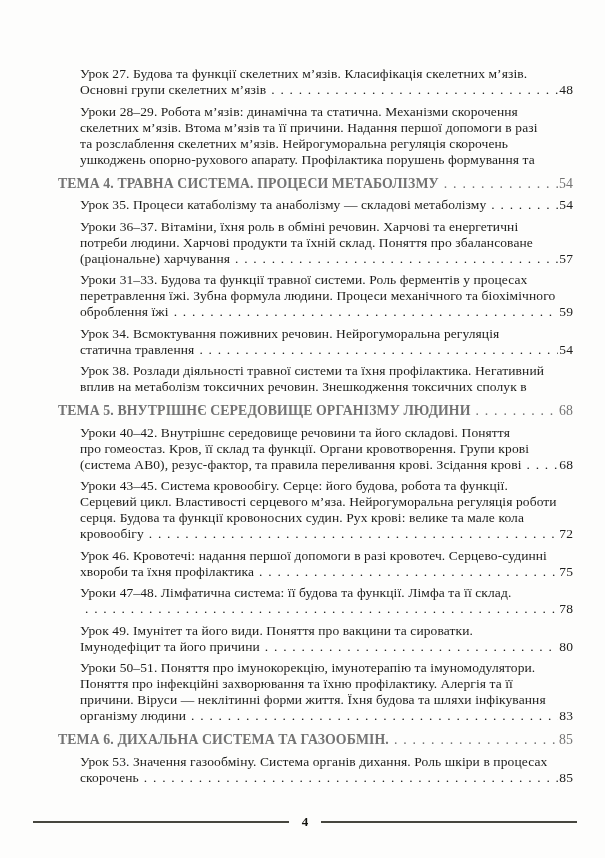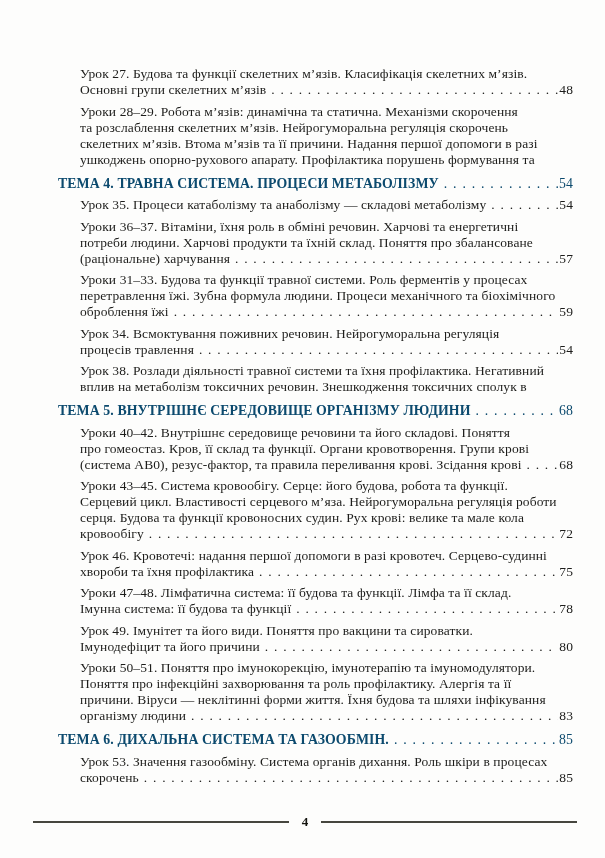--- a/index.html
+++ b/index.html
@@ -27,21 +27,21 @@
     font-size: 13.5px;
     line-height: 16px;
     margin-bottom: 5.5px;
     letter-spacing: 0.1px;
   }
   .entry.tema {
     margin-left: -22px;
     margin-top: 8px;
     font-weight: 700;
     font-size: 13.8px;
-    color: #0c4a6e;
+    color: #737373;
     font-family: Liberation Serif, serif;
   }
   .line {
     white-space: nowrap;
   }
   .lastline {
     display: flex;
     align-items: baseline;
   }
   .lastline .txt {
@@ -98,22 +98,22 @@
       <div class="entry">
         <div class="line">Урок 27. Будова та функції скелетних м’язів. Класифікація скелетних м’язів.</div>
         <div class="lastline">
           <span class="txt">Основні групи скелетних м’язів</span>
           <span class="dots"></span>
           <span class="pg">48</span>
         </div>
       </div>
       <div class="entry">
         <div class="line">Уроки 28–29. Робота м’язів: динамічна та статична. Механізми скорочення</div>
+        <div class="line">скелетних м’язів. Втома м’язів та її причини. Надання першої допомоги в разі</div>
         <div class="line">та розслаблення скелетних м’язів. Нейрогуморальна регуляція скорочень</div>
-        <div class="line">скелетних м’язів. Втома м’язів та її причини. Надання першої допомоги в разі</div>
         <div class="line">ушкоджень опорно-рухового апарату. Профілактика порушень формування та</div>
       </div>
       <div class="entry tema">
         <div class="lastline">
           <span class="txt">ТЕМА 4. ТРАВНА СИСТЕМА. ПРОЦЕСИ МЕТАБОЛІЗМУ</span>
           <span class="dots"></span>
           <span class="pg">54</span>
         </div>
       </div>
       <div class="entry">
@@ -137,21 +137,21 @@
         <div class="line">перетравлення їжі. Зубна формула людини. Процеси механічного та біохімічного</div>
         <div class="lastline">
           <span class="txt">оброблення їжі</span>
           <span class="dots"></span>
           <span class="pg">59</span>
         </div>
       </div>
       <div class="entry">
         <div class="line">Урок 34. Всмоктування поживних речовин. Нейрогуморальна регуляція</div>
         <div class="lastline">
-          <span class="txt">процесів травлення</span>
+          <span class="txt">статична травлення</span>
           <span class="dots"></span>
           <span class="pg">54</span>
         </div>
       </div>
       <div class="entry">
         <div class="line">Урок 38. Розлади діяльності травної системи та їхня профілактика. Негативний</div>
         <div class="line">вплив на метаболізм токсичних речовин. Знешкодження токсичних сполук в</div>
       </div>
       <div class="entry tema">
         <div class="lastline">
@@ -183,36 +183,35 @@
         <div class="line">Урок 46. Кровотечі: надання першої допомоги в разі кровотеч. Серцево-судинні</div>
         <div class="lastline">
           <span class="txt">хвороби та їхня профілактика</span>
           <span class="dots"></span>
           <span class="pg">75</span>
         </div>
       </div>
       <div class="entry">
         <div class="line">Уроки 47–48. Лімфатична система: її будова та функції. Лімфа та її склад.</div>
         <div class="lastline">
-          <span class="txt">Імунна система: її будова та функції</span>
           <span class="dots"></span>
           <span class="pg">78</span>
         </div>
       </div>
       <div class="entry">
         <div class="line">Урок 49. Імунітет та його види. Поняття про вакцини та сироватки.</div>
         <div class="lastline">
           <span class="txt">Імунодефіцит та його причини</span>
           <span class="dots"></span>
           <span class="pg">80</span>
         </div>
       </div>
       <div class="entry">
         <div class="line">Уроки 50–51. Поняття про імунокорекцію, імунотерапію та імуномодулятори.</div>
-        <div class="line">Поняття про інфекційні захворювання та роль профілактику. Алергія та її</div>
+        <div class="line">Поняття про інфекційні захворювання та їхню профілактику. Алергія та її</div>
         <div class="line">причини. Віруси — неклітинні форми життя. Їхня будова та шляхи інфікування</div>
         <div class="lastline">
           <span class="txt">організму людини</span>
           <span class="dots"></span>
           <span class="pg">83</span>
         </div>
       </div>
       <div class="entry tema">
         <div class="lastline">
           <span class="txt">ТЕМА 6. ДИХАЛЬНА СИСТЕМА ТА ГАЗООБМІН.</span>

